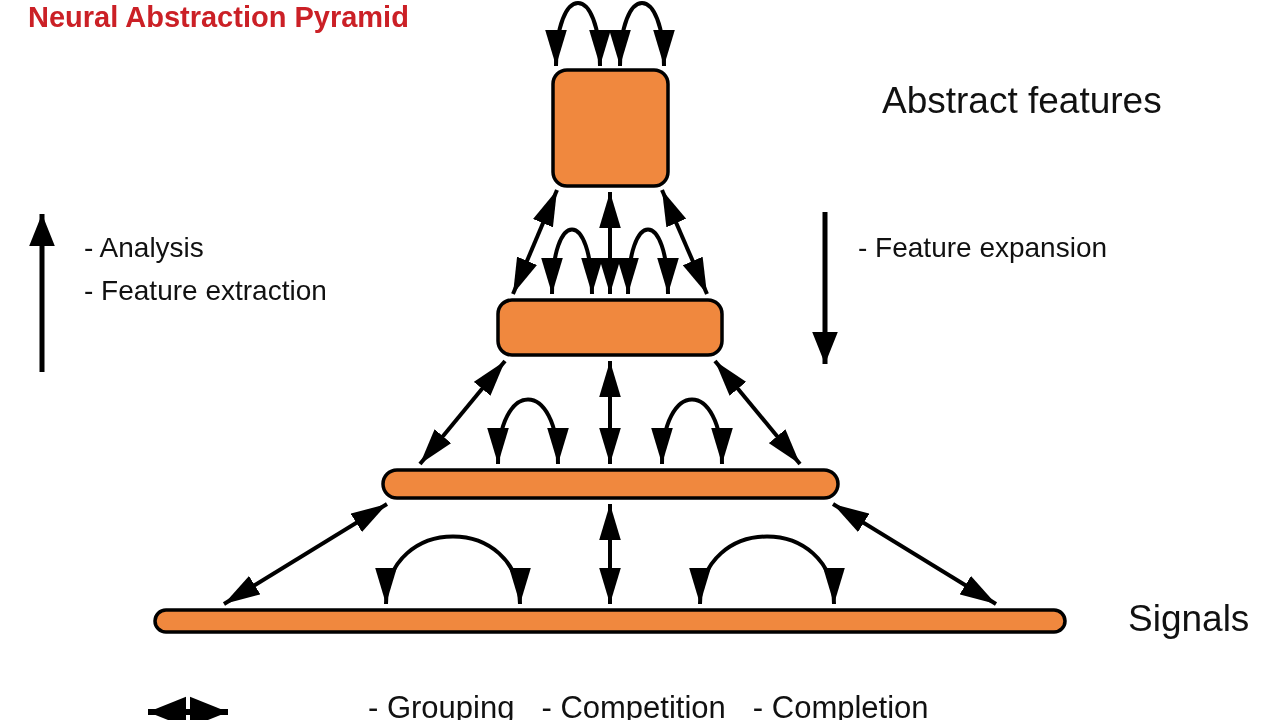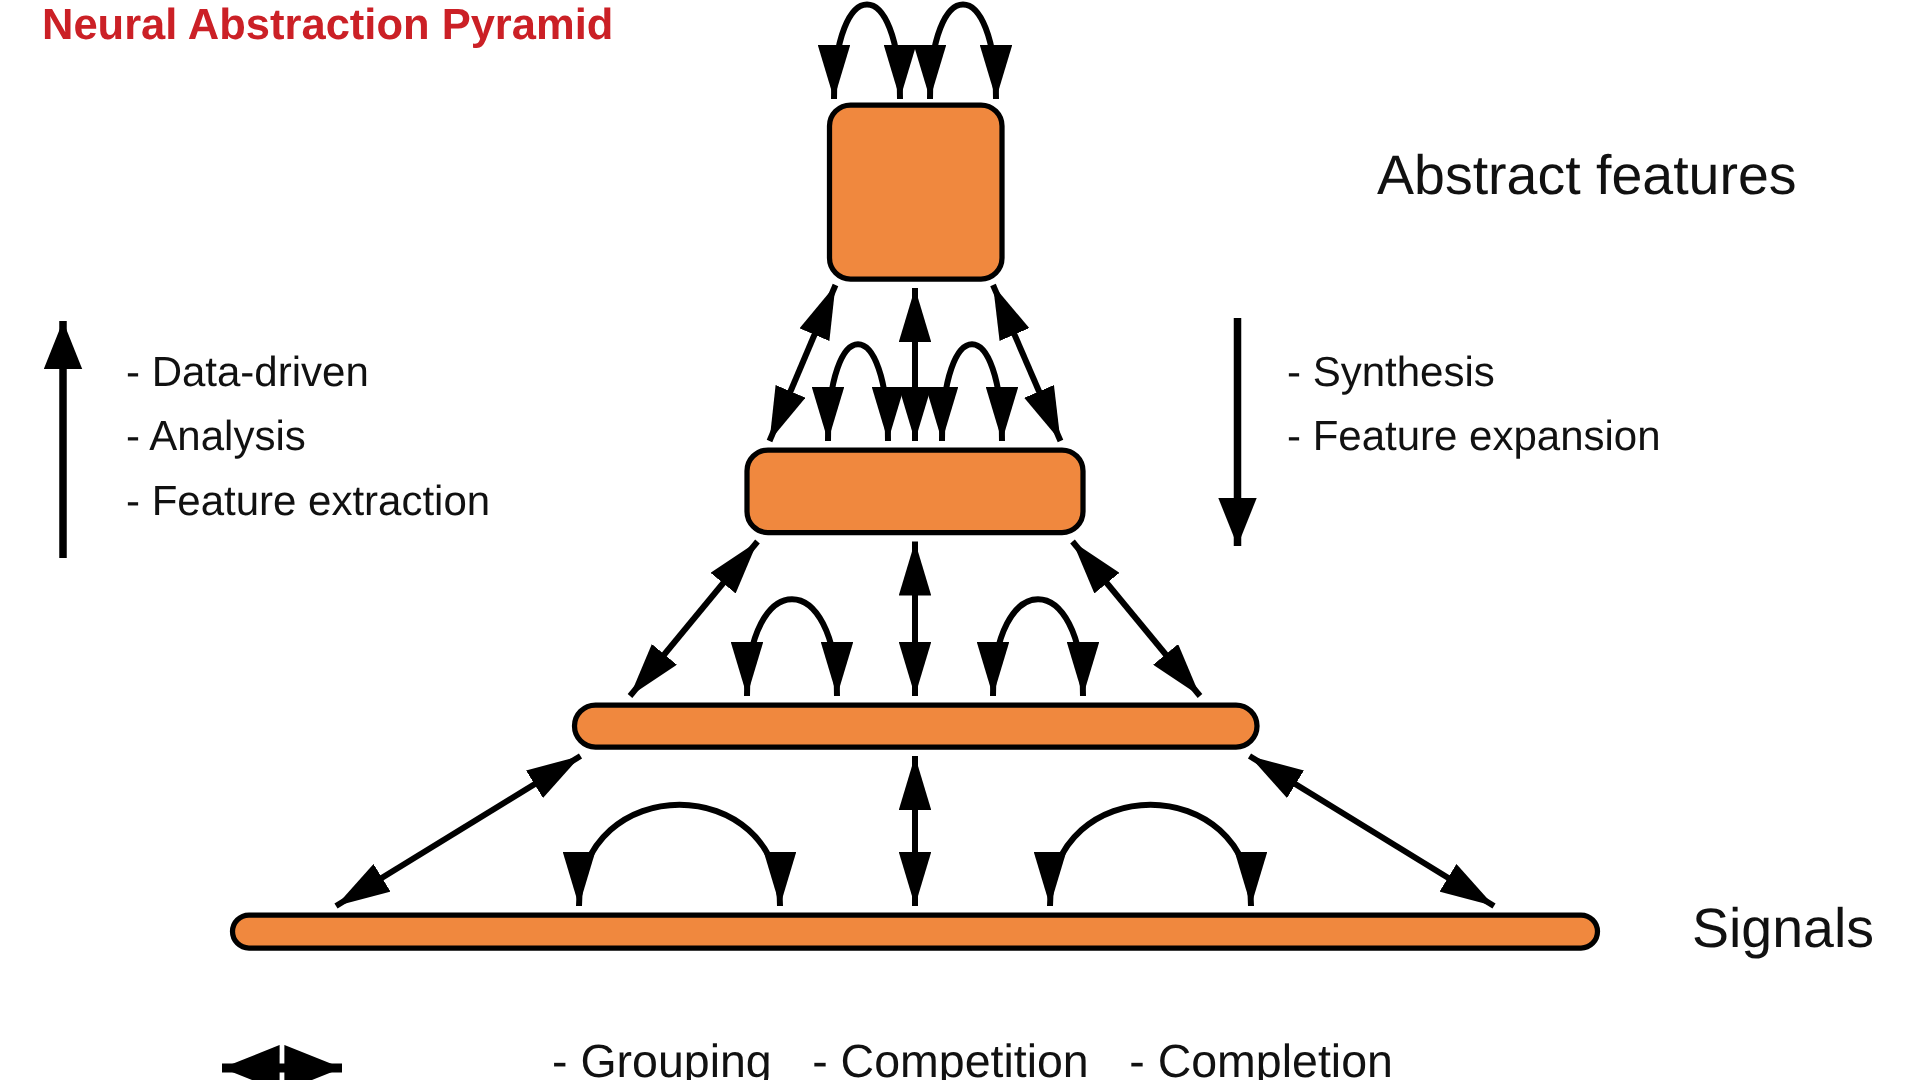--- a/index.html
+++ b/index.html
@@ -7,21 +7,21 @@
     position:relative;width:1280px;height:720px;overflow:hidden;
     background:#fff;font-family:"Liberation Sans","DejaVu Sans",sans-serif;
     color:#111;
   }
   .stage svg{position:absolute;left:0;top:0;}
   .txt{position:absolute;white-space:nowrap;}
   .title{left:28px;top:1px;font-size:29px;font-weight:bold;}
   .citation{left:758px;top:1px;width:522px;text-align:center;
             font-size:20px;font-weight:bold;line-height:27px;}
   .big-label{font-size:37px;}
-  .abstract-label{left:882px;top:96px;margin-left:36px;}
+  .abstract-label{left:882px;top:80px;}
   .signals-label{left:1128px;top:598px;text-align:center;}
   .side-list{font-size:28px;line-height:43px;}
   .left-list{left:84px;top:226px;}
   .right-list{left:858px;top:226px;}
   .bottom-list{left:368px;top:690px;font-size:31px;display:flex;gap:27px;}
 </style>
 </head>
 <body>
 
 <div class="stage">
@@ -78,27 +78,25 @@
   </svg>
 
   <div class="txt title" style="color:#CB2026;">Neural Abstraction Pyramid</div>
 
 
   <div class="txt big-label abstract-label">Abstract features</div>
 
   <div class="txt big-label signals-label">Signals</div>
 
   <div class="txt side-list left-list">
-    <div>- Data-driven</div>
     <div>- Analysis</div>
     <div>- Feature extraction</div>
   </div>
 
   <div class="txt side-list right-list">
-    <div>- Synthesis</div>
     <div>- Feature expansion</div>
   </div>
 
   <div class="txt bottom-list">
     <span>- Grouping</span>
     <span>- Competition</span>
     <span>- Completion</span>
   </div>
 
 </div>

